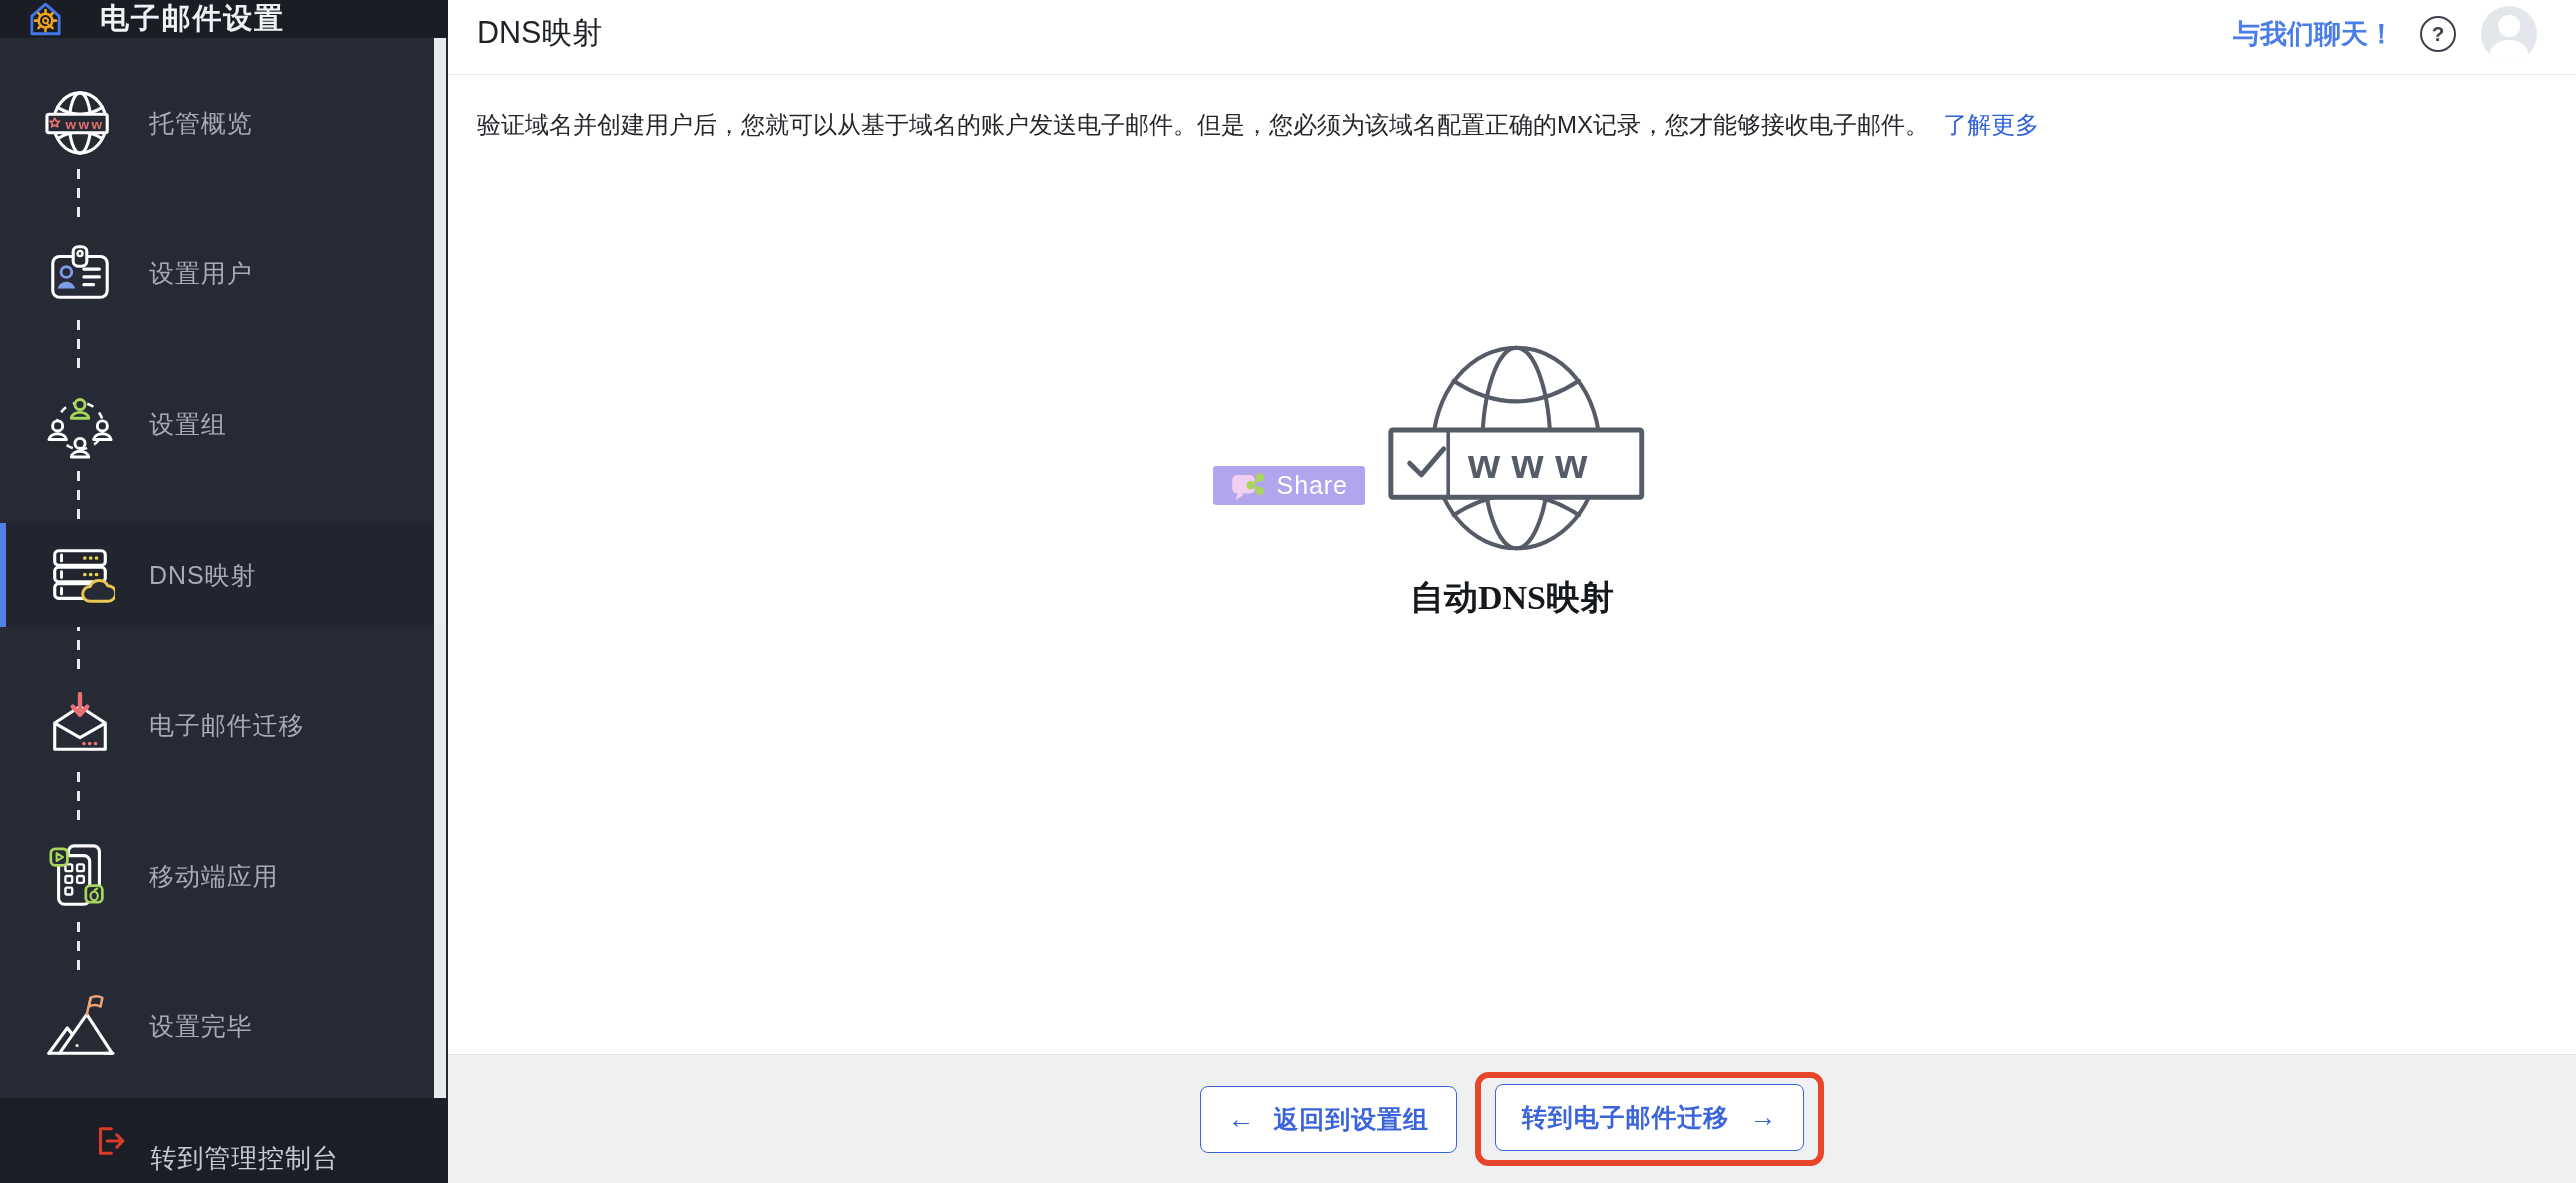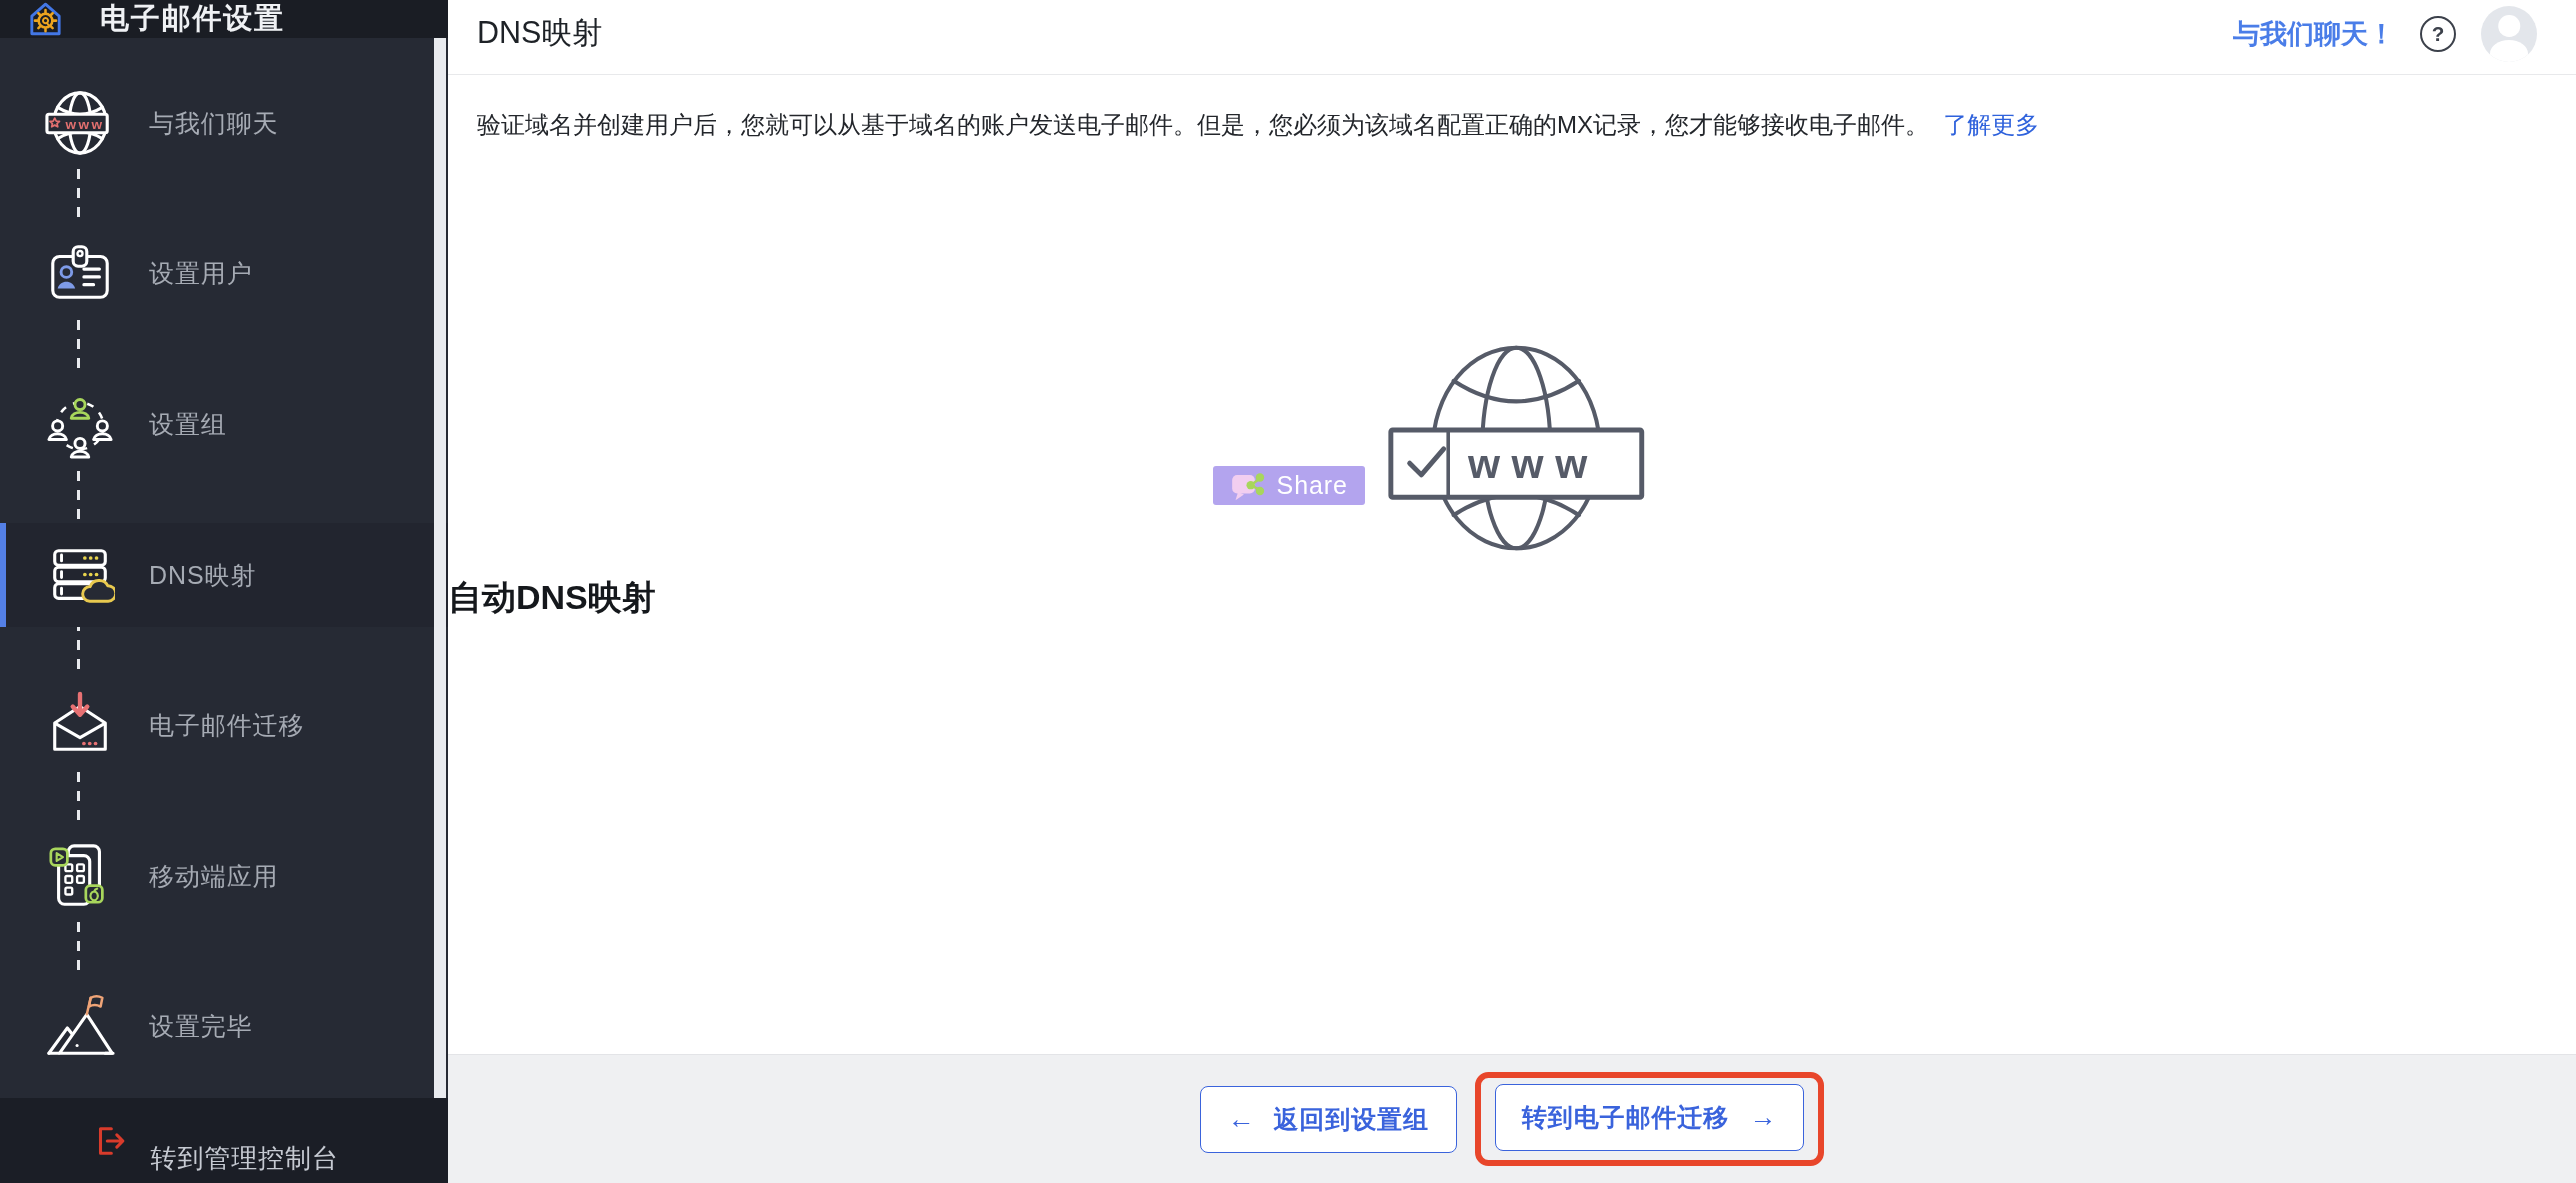--- a/index.html
+++ b/index.html
@@ -46,21 +46,21 @@
   .text-link { color:#2F62DC; cursor:pointer; text-decoration:none; }
   .intro-row .text-link { margin-left:14.3px; }
 
   .illus-wrap { position:absolute; left:753px; top:336px; width:627px; height:233px; }
   .globe-svg { position:absolute; left:179px; top:0; }
   .share-badge { position:absolute; left:11.7px; top:130px; width:152px; height:39px; background:#B3A4EE; border-radius:3px;
                  display:flex; align-items:center; justify-content:center; }
   .share-badge .share-ic { width:38px; height:32px; margin-right:9px; }
   .share-badge .share-label { font-size:25px; color:#ffffff; letter-spacing:0.9px; }
 
-  .center-heading { position:absolute; left:0; top:575px; width:2128px; text-align:left; font-size:34px; font-weight:bold; color:#15181C; }
+  .center-heading { position:absolute; left:0; top:575px; width:2128px; text-align:center; font-size:34px; font-weight:bold; color:#15181C;font-family:Liberation Serif, serif; }
   .desc-row { position:absolute; left:0; top:640px; width:2128px; text-align:center; font-size:24px; color:#23262B; white-space:nowrap; }
   .desc-row .text-link { margin-left:14.3px; }
 
   .action-row { position:absolute; left:0; top:714px; width:2128px; display:flex; align-items:center; justify-content:center; }
   .btn-primary { width:292px; height:59px; background:#3D6BE0; border:none; border-radius:7.2px;
                  color:#ffffff; font-size:26px; font-weight:bold; font-family:inherit; cursor:pointer; letter-spacing:0.9px; }
   .or-text { margin-left:34px; font-size:25px; color:#1F2126; }
   .manual-link { margin-left:16px; font-size:25px; font-weight:600; color:#7FA4F0; cursor:pointer; }
 
   .bottom-band { position:absolute; left:0; top:1054px; width:2128px; height:129px; background:#EFF0F2; border-top:1.8px solid #E3E4E7;
@@ -100,21 +100,21 @@
         <div class="dash-seg" style="top: 922px; height: 57px;"></div>
         <div class="side-item" style="top: 71px;">
           <svg viewBox="0 0 72 72" fill="none" class="item-icon">
    <ellipse cx="36" cy="36" rx="27" ry="31" stroke="#FFFFFF" stroke-width="3.2"></ellipse>
    <ellipse cx="36" cy="36" rx="11" ry="31" stroke="#FFFFFF" stroke-width="3.2"></ellipse>
    <path d="M13 20 q23 14 46 0 M13 52 q23 -14 46 0" stroke="#FFFFFF" stroke-width="3.2" stroke-linecap="round"></path>
    <rect x="2" y="27" width="62" height="19" rx="2" fill="#262A34" stroke="#FFFFFF" stroke-width="3.2"></rect>
    <path d="M10 31 l1.6 3 3.3 .3 -2.5 2.3 .7 3.3 -3.1 -1.7 -3.1 1.7 .7 -3.3 -2.5 -2.3 3.3 -.3 z" stroke="#E2706F" stroke-width="1.8" fill="none" stroke-linejoin="round"></path>
    <text x="21" y="42" font-size="14" font-weight="bold" letter-spacing="2.5" fill="#E2706F" font-family="Liberation Sans, sans-serif">www</text>
           </svg>
-          <div class="item-label">与我们聊天</div>
+          <div class="item-label">托管概览</div>
         </div>
         <div class="side-item" style="top: 221px;">
           <svg viewBox="0 0 72 72" fill="none" class="item-icon">
    <rect x="8" y="19" width="56" height="42" rx="7" stroke="#FFFFFF" stroke-width="3.2"></rect>
    <rect x="29" y="9" width="14" height="20" rx="5" fill="#262A34" stroke="#FFFFFF" stroke-width="3.2"></rect>
    <circle cx="36" cy="16" r="2.6" stroke="#FFFFFF" stroke-width="2.4"></circle>
    <circle cx="22" cy="35" r="5.5" stroke="#7E9BE8" stroke-width="3"></circle>
    <path d="M13 52 c2 -9.5 16 -9.5 18 0 z" fill="#7E9BE8"></path>
    <path d="M40 32 H56 M40 40 H56 M40 48 H50" stroke="#FFFFFF" stroke-width="3.2" stroke-linecap="round"></path>
           </svg>

